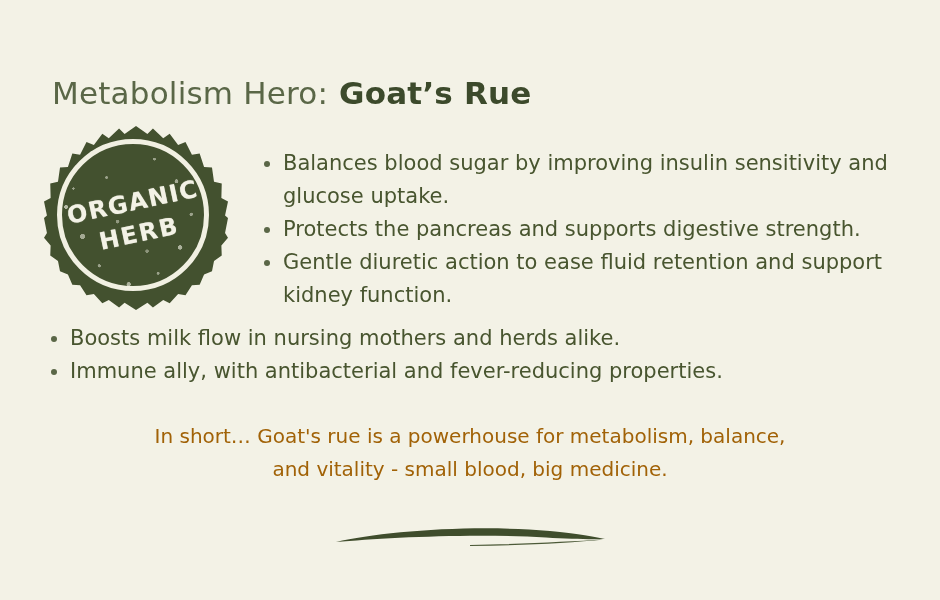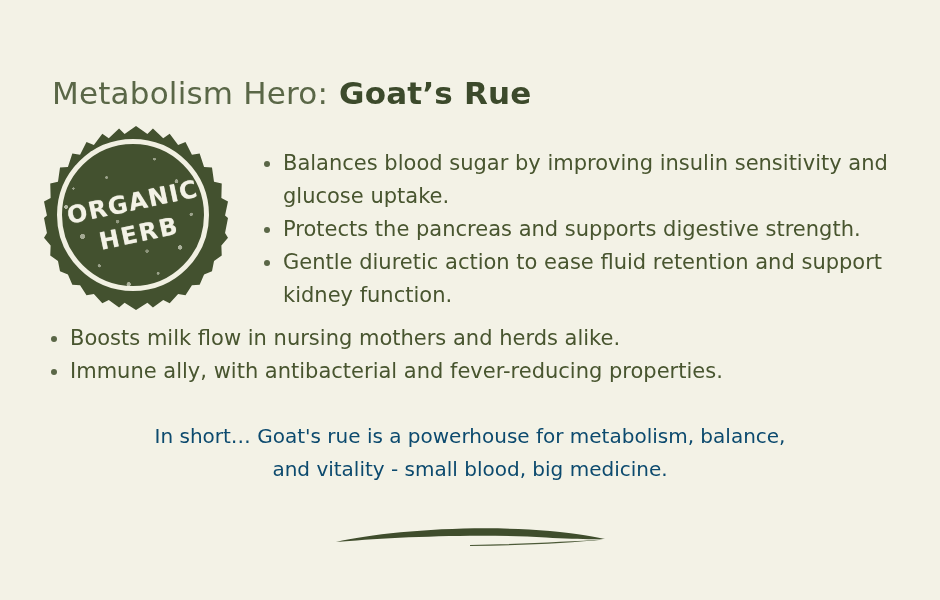--- a/index.html
+++ b/index.html
@@ -173,21 +173,21 @@
 
   
   .summary {
     position: absolute;
     left: 70px;
     top: 420px;
     width: 800px;
     text-align: center;
     font-size: 20px;
     line-height: 33px;
-    color: #0c4a6e;
+    color: #a16207;
   }
 
   
   .flourish {
     position: absolute;
     left: 320px;
     top: 512px;
     width: 300px;
     height: 50px;
   }

